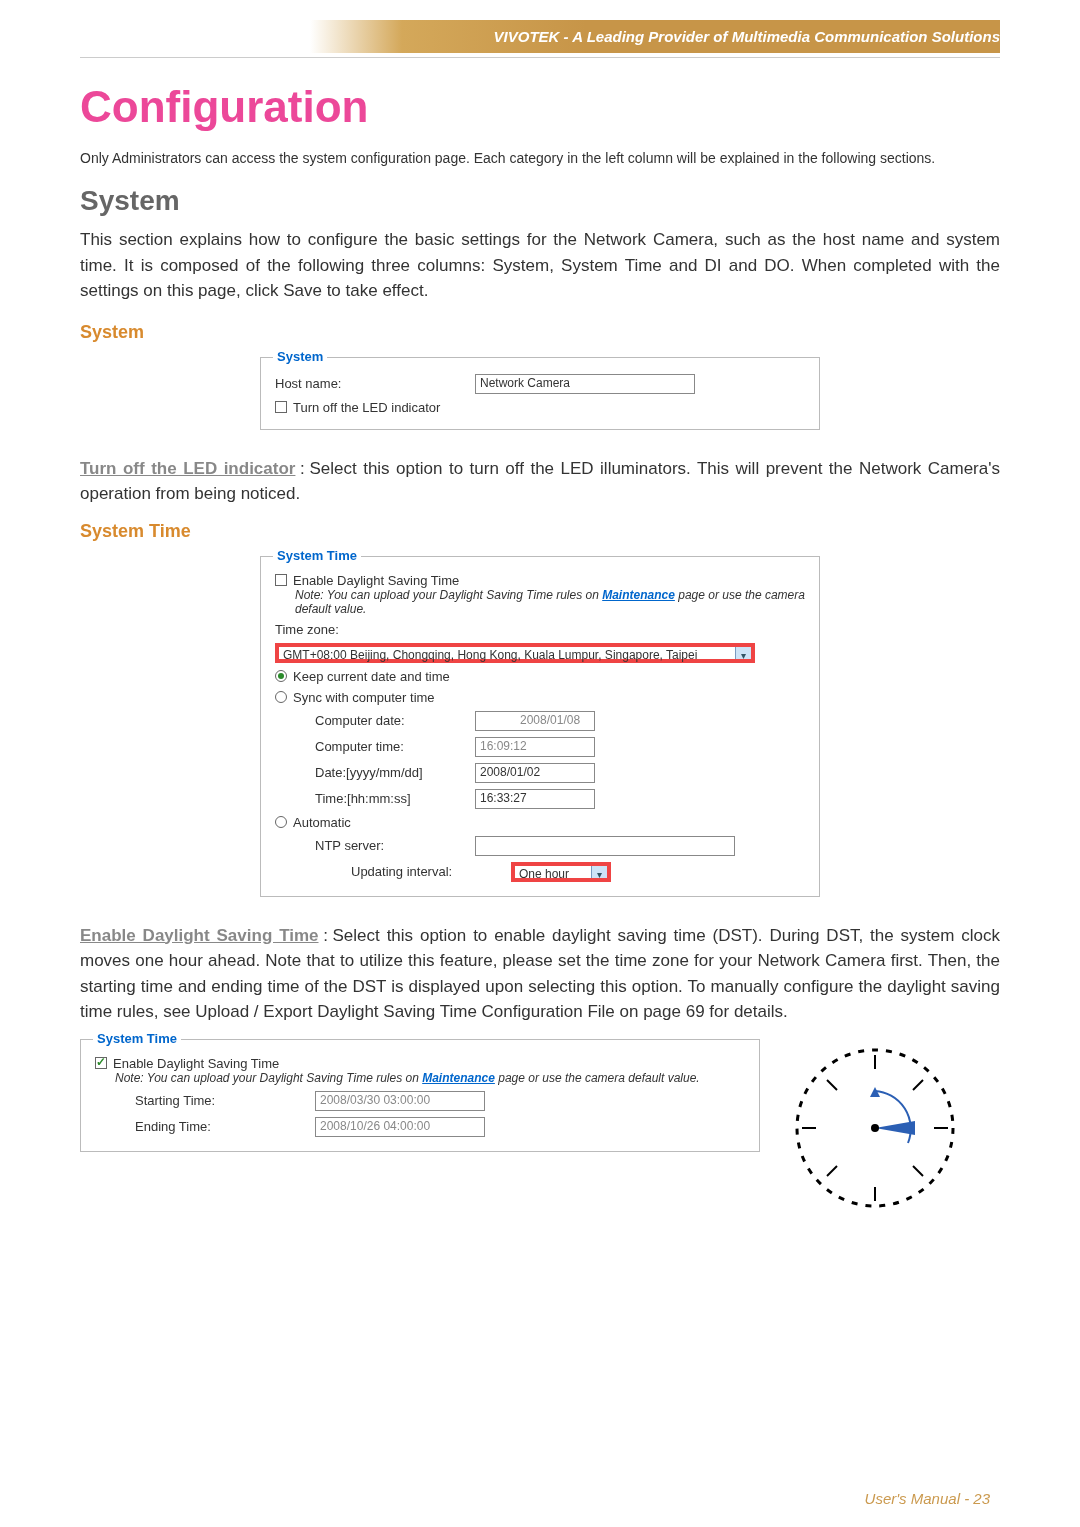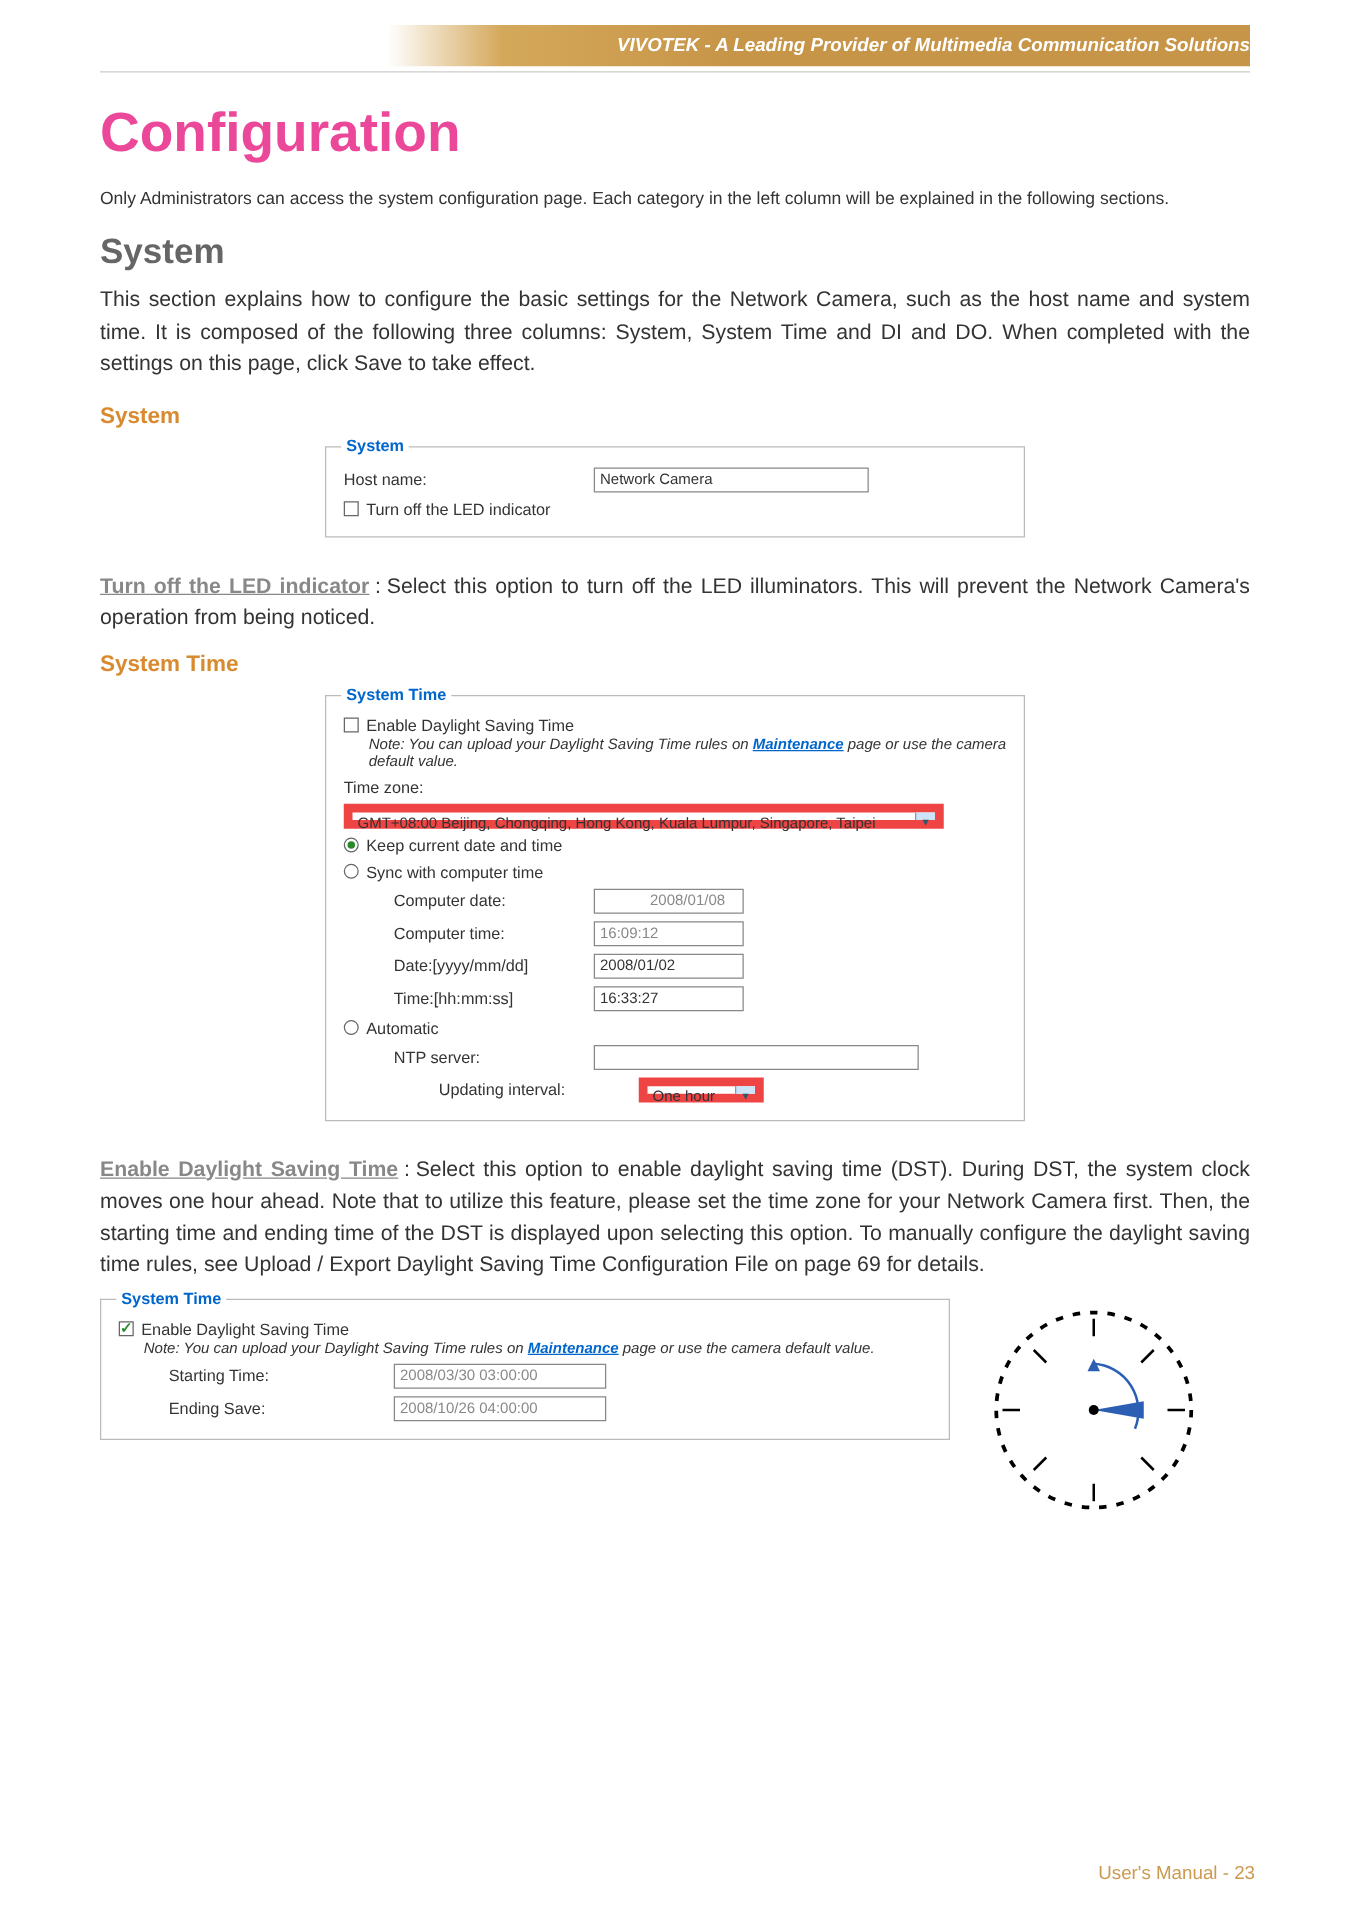--- a/index.html
+++ b/index.html
@@ -141,21 +141,21 @@
     font-size: 12px;
     margin-left: 20px;
   }
   .fieldset-img .maint-link {
     color: #0066cc;
     font-style: italic;
     font-weight: bold;
     text-decoration: underline;
   }
   .select-box {
-    border: 7px solid #ef4444;
+    border: 4px solid #ef4444;
     height: 20px;
     font-size: 12px;
     padding: 1px 20px 1px 4px;
     background: #fff;
     position: relative;
     display: inline-block;
   }
   .select-arrow {
     position: absolute;
     right: 0; top: 0;
@@ -195,21 +195,22 @@
   .clock {
     width: 170px;
     height: 170px;
     position: relative;
     flex-shrink: 0;
     margin-top: 4px;
   }
   .footer {
     position: absolute;
     bottom: 20px;
-    right: 76px;
+    right: 90px;
+    font-style: italic;
     font-size: 15px;
     color: #cb9a4f;
   }
   .footer .pagenum {
     color: #cb9a4f;
   }
 </style>
 </head>
 <body>
 
@@ -315,21 +316,21 @@
         <span>Enable Daylight Saving Time</span>
       </div>
       <div class="note">
         <span>Note: You can upload your Daylight Saving Time rules on </span><span class="maint-link">Maintenance</span><span> page or use the camera default value.</span>
       </div>
       <div class="row indent2">
         <span class="label" style="width:180px;">Starting Time:</span>
         <span class="txt-input disabled" style="width:170px;">2008/03/30 03:00:00</span>
       </div>
       <div class="row indent2">
-        <span class="label" style="width:180px;">Ending Save:</span>
+        <span class="label" style="width:180px;">Ending Time:</span>
         <span class="txt-input disabled" style="width:170px;">2008/10/26 04:00:00</span>
       </div>
     </div>
 
     <div class="clock">
       <svg viewBox="0 0 170 170" width="170" height="170">
         <circle cx="85" cy="85" r="78" fill="none" stroke="#000" stroke-width="3" stroke-dasharray="6 8"></circle>
         <g stroke="#000" stroke-width="2">
           <line x1="85" y1="12" x2="85" y2="26"></line>
           <line x1="85" y1="144" x2="85" y2="158"></line>

